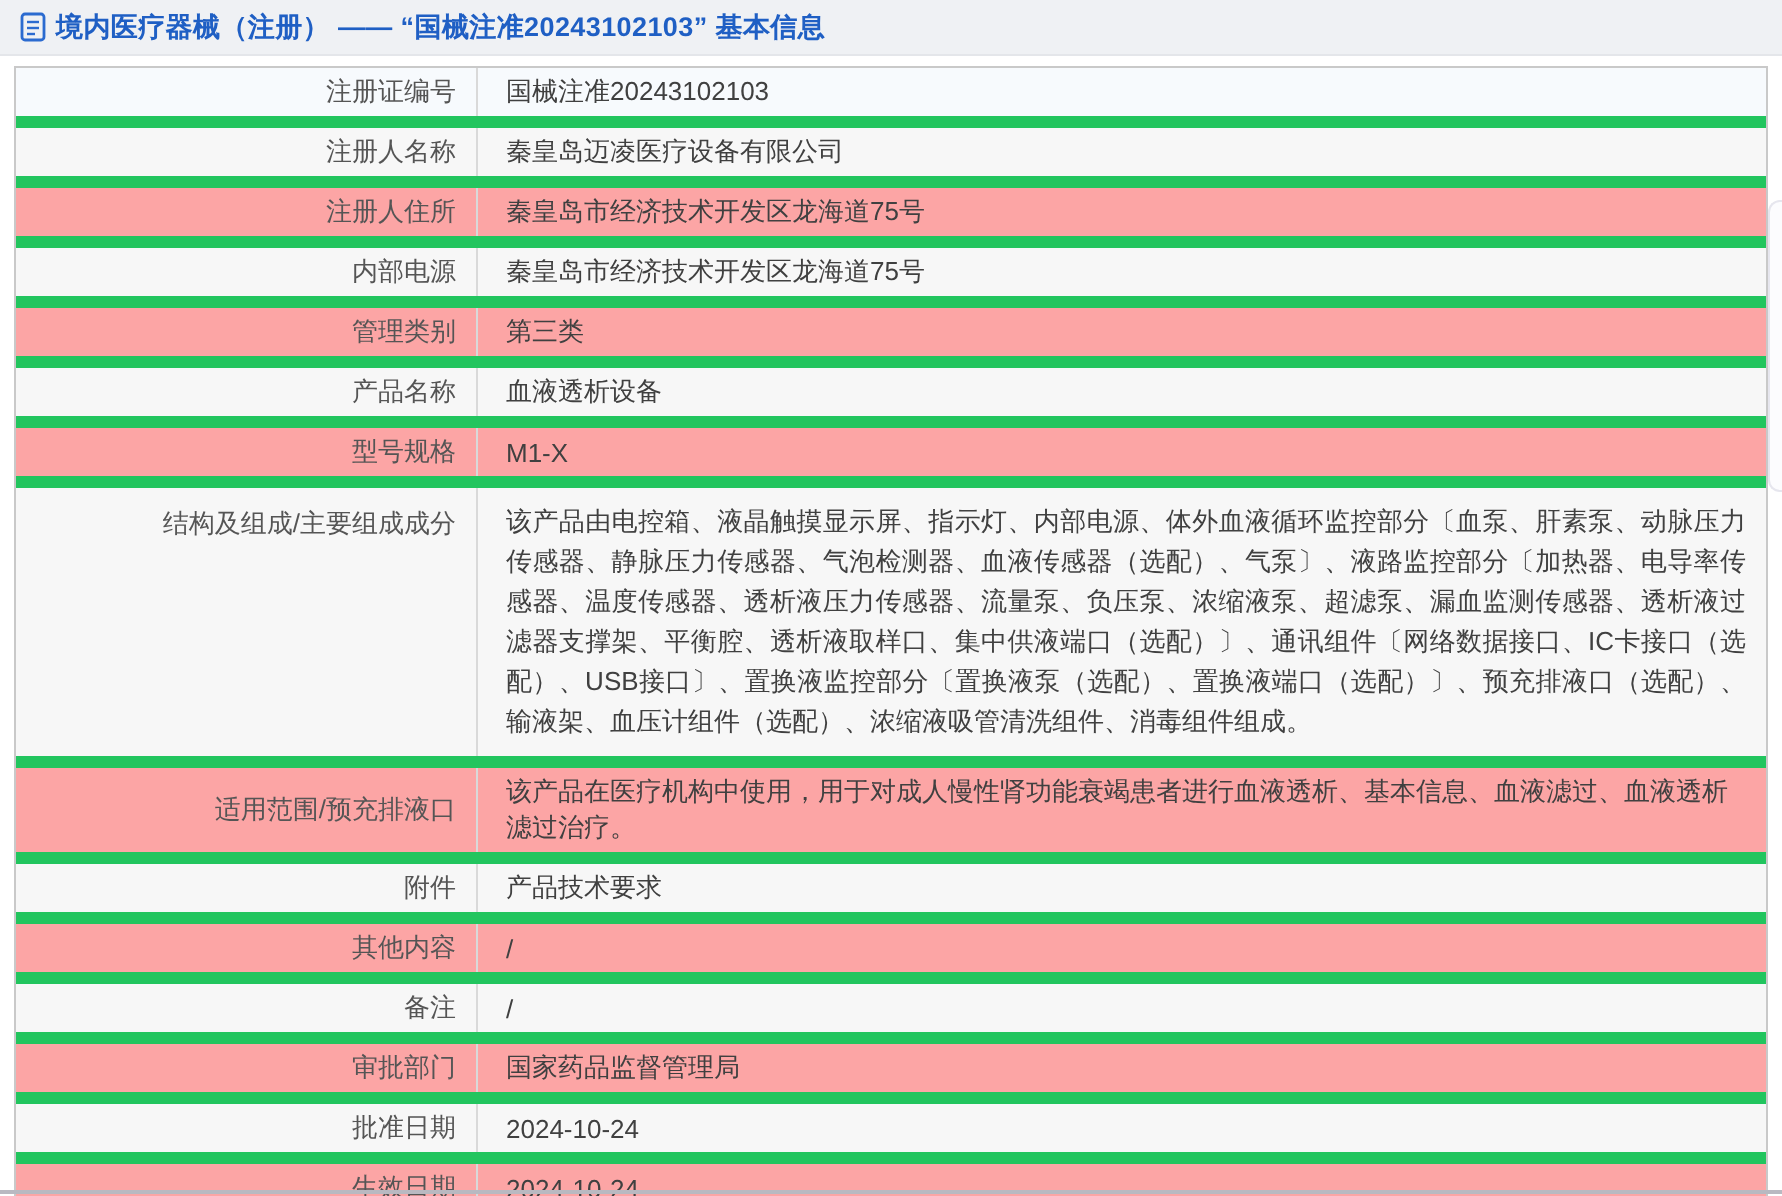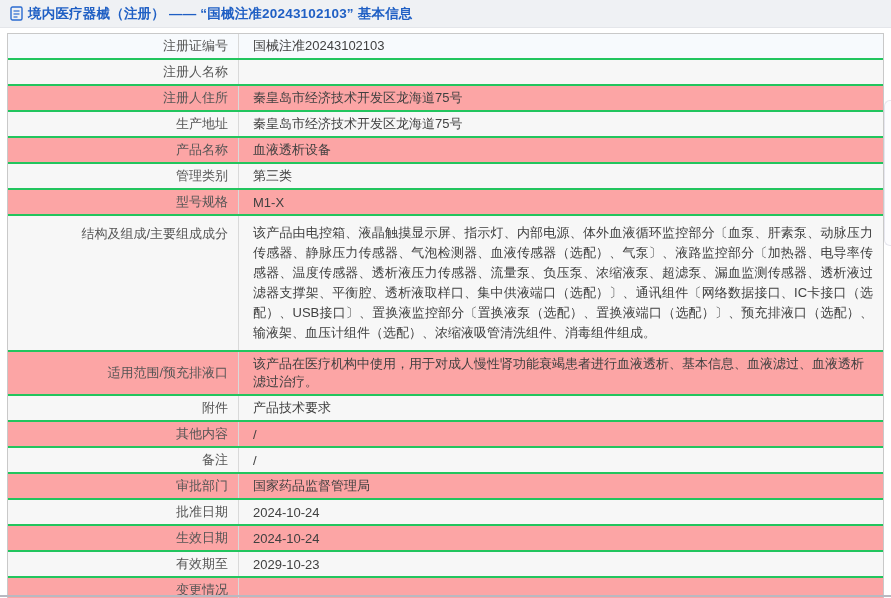--- a/index.html
+++ b/index.html
@@ -33,21 +33,21 @@
     white-space: nowrap;
   }
   
   .info-table {
     position: absolute;
     left: 7px; right: 7px; top: 33px;
     border: 1px solid #c9c9c9;
     background: #fff;
   }
   .row { display: flex; align-items: stretch; min-height: 24px; background: #fca5a5; }
-  .row + .row { border-top: 2px solid #22c55e; }
+  .row + .row { border-top: 6px solid #22c55e; }
   .row:nth-child(even) { background: #f7f7f7; }
   .row:first-child { background: #f7fafd; }
   .cell { display: flex; align-items: center; font-size: 13px; }
   .cell.label {
     width: 231px;
     flex: 0 0 231px;
     justify-content: flex-end;
     text-align: left;
     padding: 3px 10px 3px 4px;
     color: #555555;
@@ -101,40 +101,41 @@
 
 <div class="info-table">
 
   <div class="row">
     <div class="cell label">注册证编号</div>
     <div class="cell value">国械注准20243102103</div>
   </div>
 
   <div class="row">
     <div class="cell label">注册人名称</div>
+    <div class="cell value">秦皇岛迈凌医疗设备有限公司</div>
   </div>
 
   <div class="row">
     <div class="cell label">注册人住所</div>
     <div class="cell value">秦皇岛市经济技术开发区龙海道75号</div>
   </div>
 
   <div class="row">
-    <div class="cell label">生产地址</div>
+    <div class="cell label">内部电源</div>
     <div class="cell value">秦皇岛市经济技术开发区龙海道75号</div>
+  </div>
+
+  <div class="row">
+    <div class="cell label">管理类别</div>
+    <div class="cell value">第三类</div>
   </div>
 
   <div class="row">
     <div class="cell label">产品名称</div>
     <div class="cell value">血液透析设备</div>
-  </div>
-
-  <div class="row">
-    <div class="cell label">管理类别</div>
-    <div class="cell value">第三类</div>
   </div>
 
   <div class="row">
     <div class="cell label">型号规格</div>
     <div class="cell value">M1-X</div>
   </div>
 
   <div class="row multiline">
     <div class="cell label">结构及组成/主要组成成分</div>
     <div class="cell value">该产品由电控箱、液晶触摸显示屏、指示灯、内部电源、体外血液循环监控部分〔血泵、肝素泵、动脉压力传感器、静脉压力传感器、气泡检测器、血液传感器（选配）、气泵〕、液路监控部分〔加热器、电导率传感器、温度传感器、透析液压力传感器、流量泵、负压泵、浓缩液泵、超滤泵、漏血监测传感器、透析液过滤器支撑架、平衡腔、透析液取样口、集中供液端口（选配）〕、通讯组件〔网络数据接口、IC卡接口（选配）、USB接口〕、置换液监控部分〔置换液泵（选配）、置换液端口（选配）〕、预充排液口（选配）、输液架、血压计组件（选配）、浓缩液吸管清洗组件、消毒组件组成。</div>

